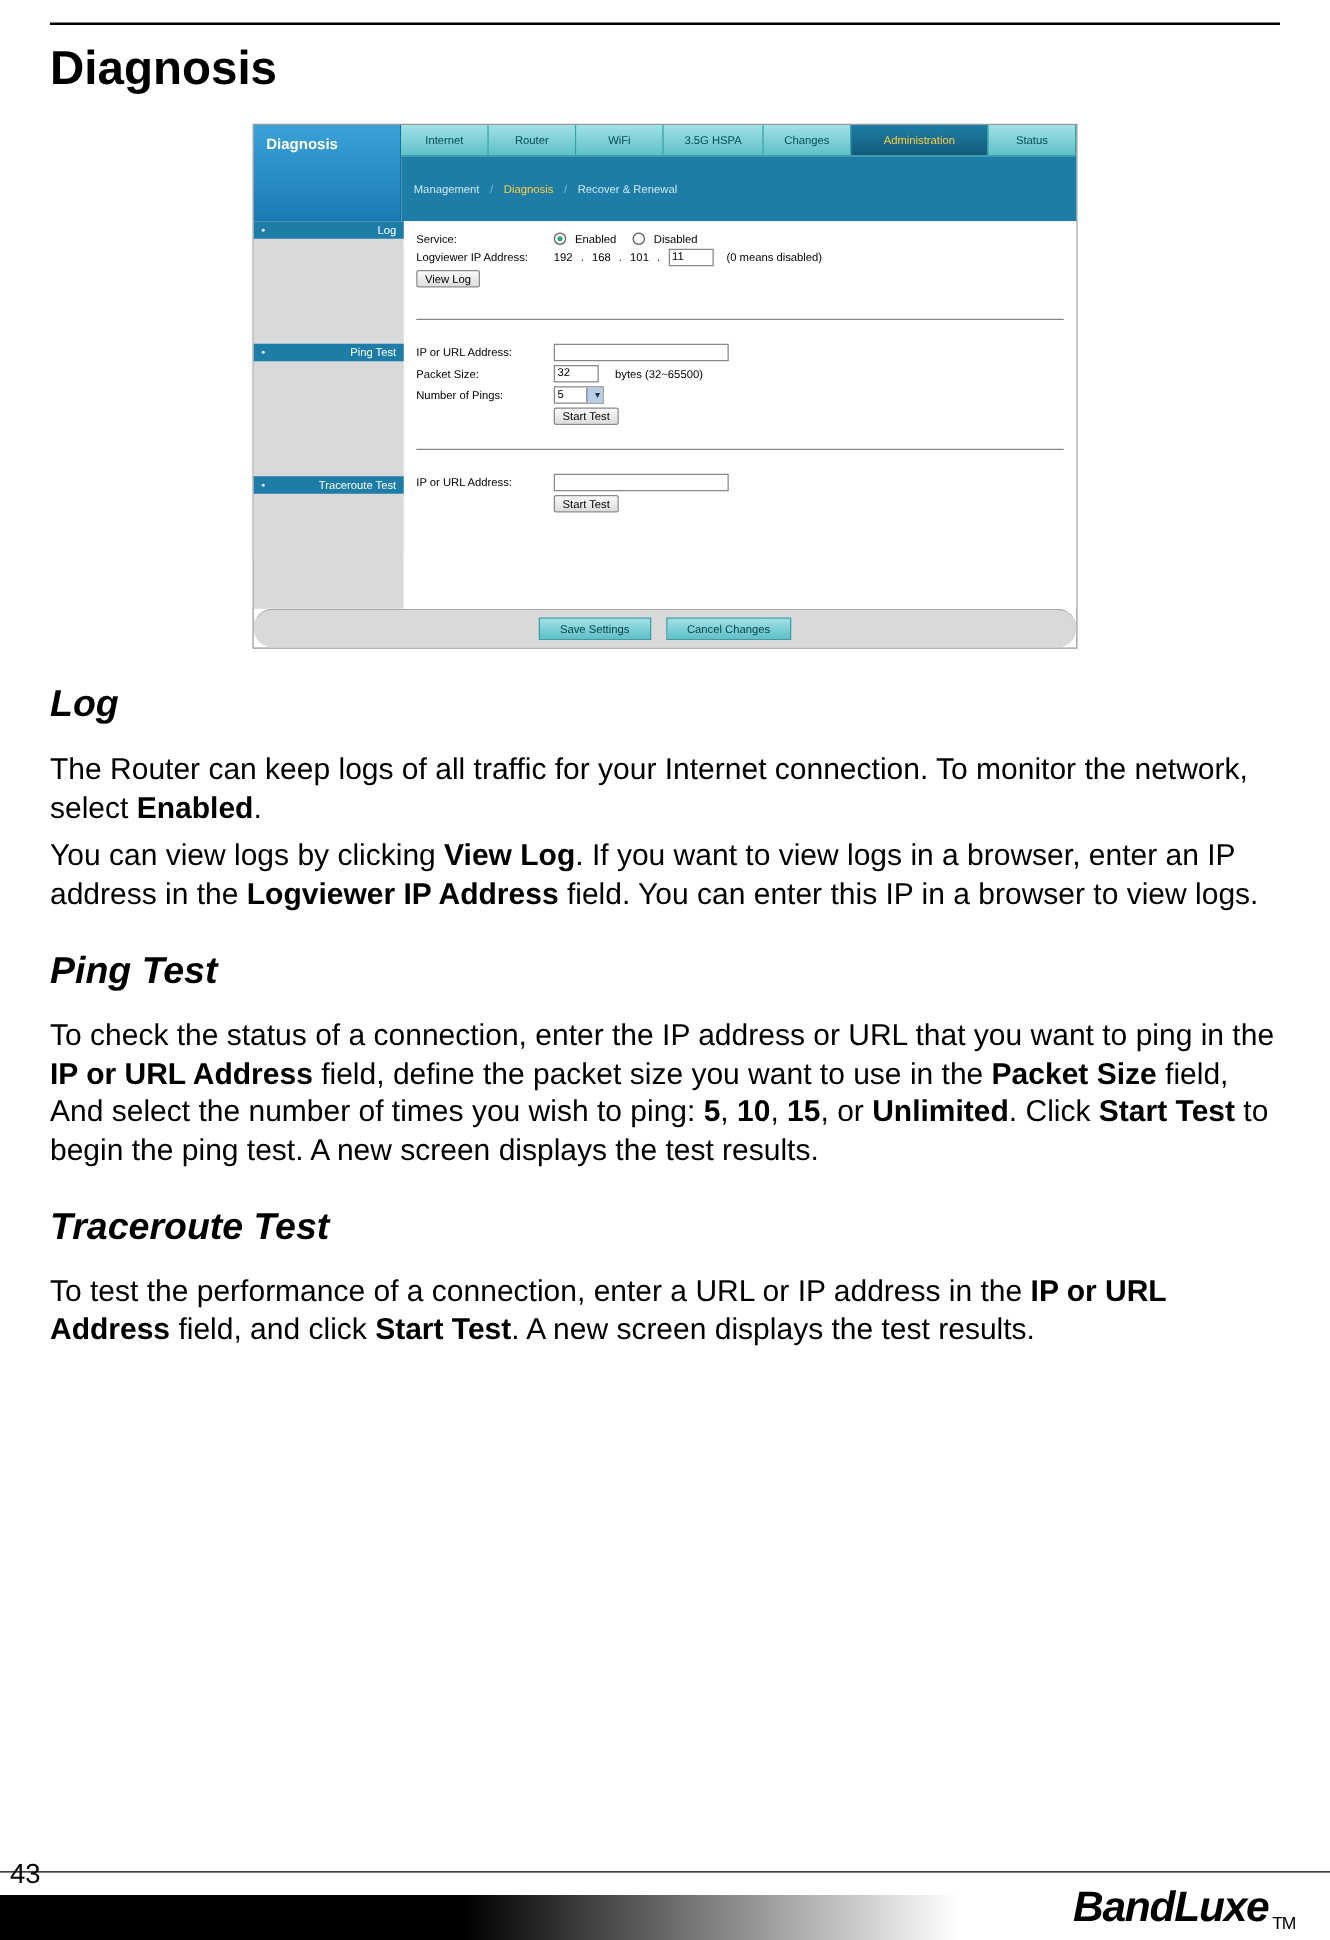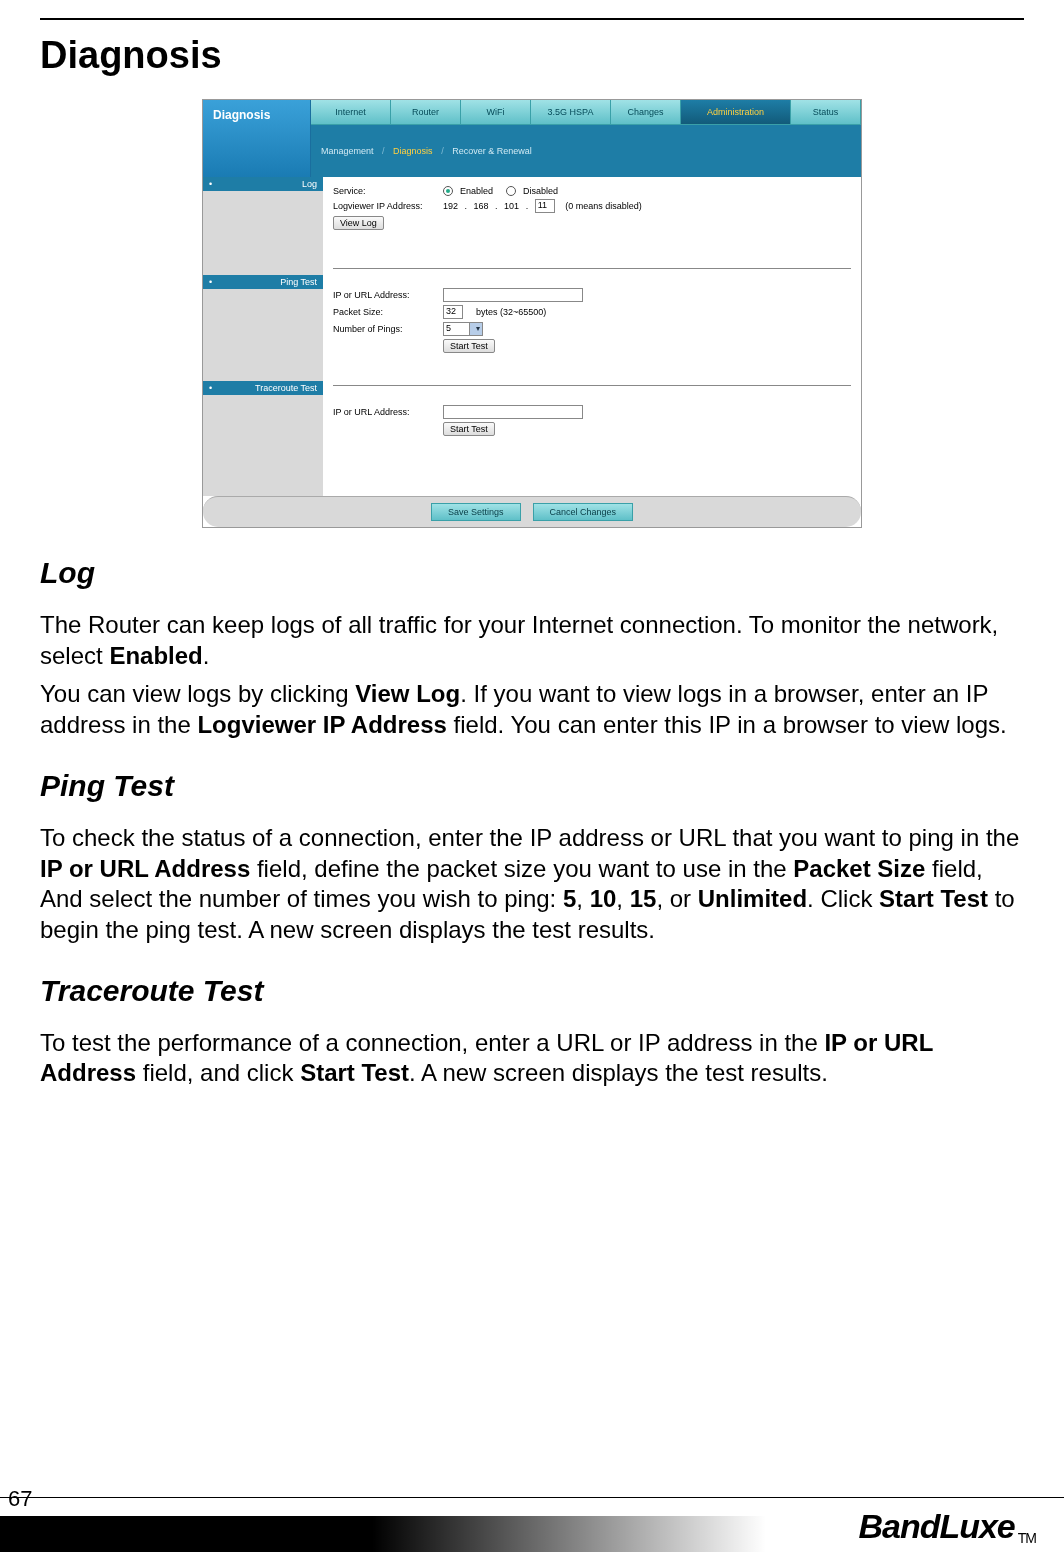--- a/index.html
+++ b/index.html
@@ -39,21 +39,21 @@
     font-size: 9px;
     color: #064b59;
     border-right: 1px solid #3aa0a8;
     border-bottom: 1px solid #3aa0a8;
     background: linear-gradient(#a0e2e6,#5fc0c8);
   }
   .main-tab.active {
     background: linear-gradient(#1e7da6,#125b7a);
     color: #ffd040;
   }
-  .t-internet { width: 80px; }
+  .t-internet { width: 70px; }
   .t-router { width: 70px; }
   .t-wifi { width: 70px; }
   .t-hspa { width: 80px; }
   .t-security { width: 70px; }
   .t-admin { width: 110px; }
   .t-status { width: 70px; }
   .sub-tabs {
     background: #1e7da6;
     color: #cfe9f3;
     padding: 21px 10px;
@@ -78,35 +78,35 @@
   }
   .section-tag::before {
     content: "•";
     position: absolute;
     left: 6px;
     color: #fff;
   }
   .left-spacer { height: 82px; background: #d9d9d9; }
   .left-spacer.sp1 { height: 90px; }
   .left-spacer.sp2 { height: 50px; }
-  .form-block { margin-bottom: 10px; padding-bottom: 17px; border-bottom: 1px solid #888; }
+  .form-block { margin-bottom: 10px; padding-bottom: 4px; border-bottom: 1px solid #888; }
   .form-block.last { border-bottom: none; }
   .frow { display: flex; align-items: center; margin: 3px 0; }
   .flabel { width: 110px; font-size: 9px; }
   .fval { font-size: 9px; display: flex; align-items: center; gap: 4px; }
   .radio-dot {
     width: 10px; height: 10px; border: 1px solid #555; border-radius: 50%;
     display: inline-flex; align-items: center; justify-content: center; margin-right: 3px;
   }
   .radio-dot.inner::after { content:""; width:4px; height:4px; background:#2a8; border-radius:50%; display:block; }
   .text-input {
     border: 1px solid #888; background: #fff; height: 14px; font-size: 9px;
     padding: 0 2px;
   }
-  .w30 { width: 20px; }
+  .w30 { width: 36px; }
   .w140 { width: 140px; }
   .btn-small {
     border: 1px solid #888; background: linear-gradient(#fafafa,#ddd);
     font-size: 9px; padding: 1px 6px; border-radius: 2px;
     display: inline-block;
   }
   .select-small {
     border: 1px solid #888; background: #fff; font-size: 9px;
     padding: 0 2px; height: 14px; width: 40px; position: relative;
   }
@@ -298,19 +298,19 @@
   </p>
 
   <h2 class="section-h">Traceroute Test</h2>
   <p class="body-p">
     <span>To test the performance of a connection, enter a URL or IP address in the </span><b>IP or URL Address</b><span> field, and click </span><b>Start Test</b><span>. A new screen displays the test results.</span>
   </p>
 </div>
 
 <div class="page-footer">
   <div class="footer-rule"></div>
-  <div class="pgnum">67</div>
+  <div class="pgnum">43</div>
   <div class="footer-grad"></div>
   <div class="brand">
     <span>BandLuxe</span>
     <span class="tm">TM</span>
   </div>
 </div>
 
 </body></html>

